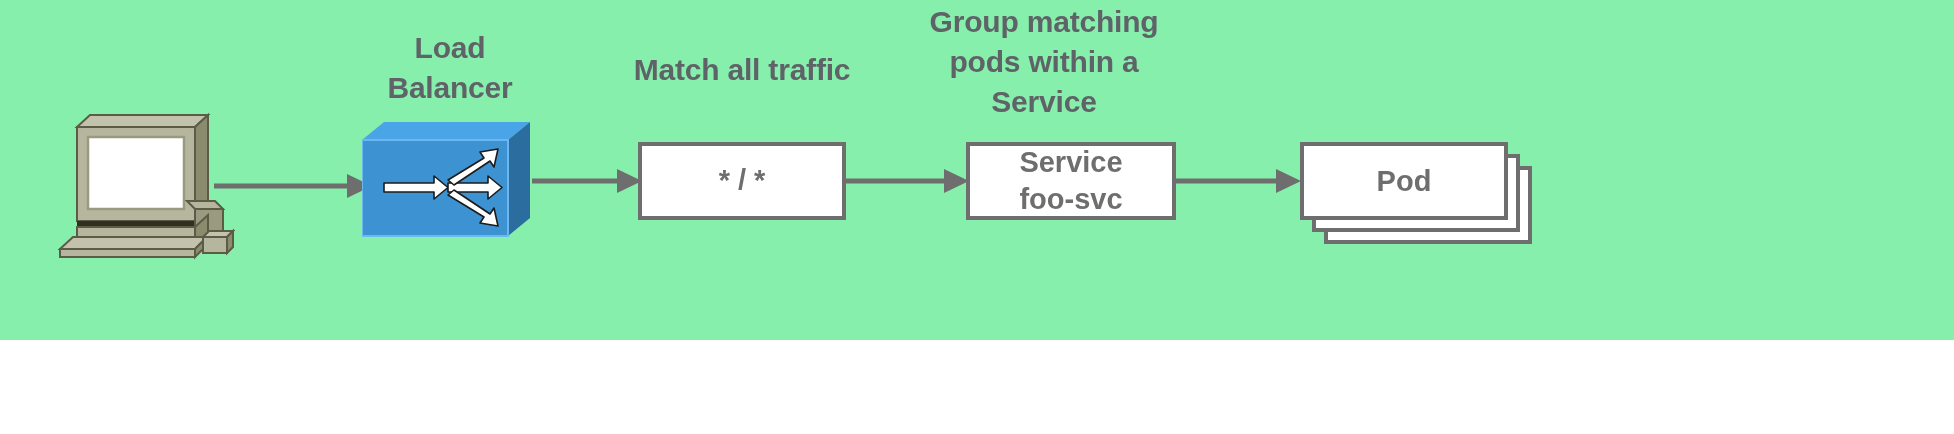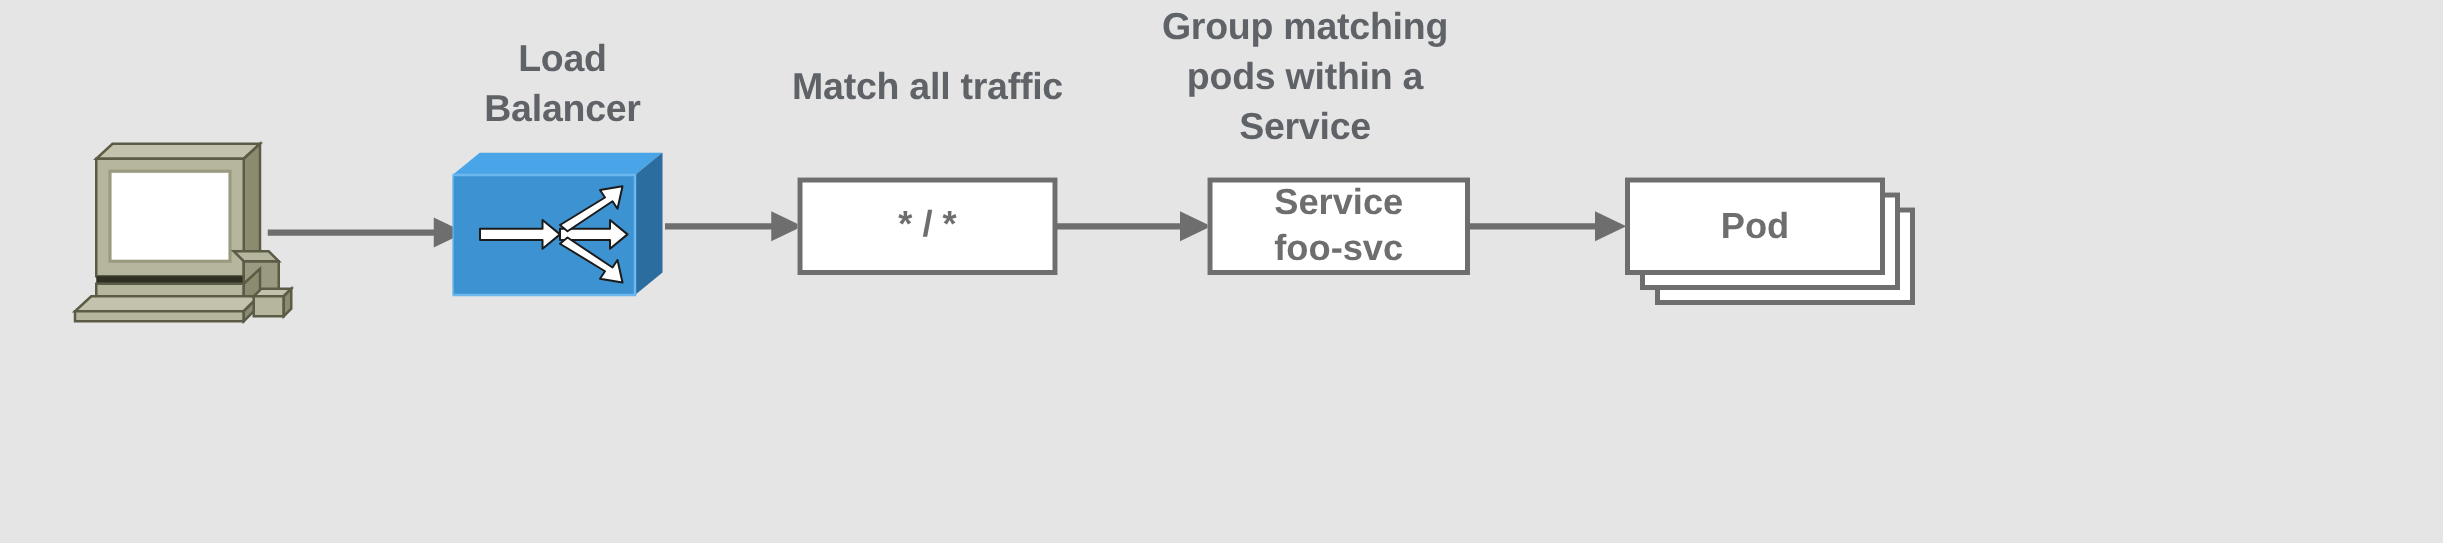--- a/index.html
+++ b/index.html
@@ -6,22 +6,22 @@
     margin: 0;
     padding: 0;
     background: #ffffff;
   }
   body {
     font-family: "Liberation Sans", sans-serif;
   }
   #canvas {
     position: relative;
     width: 1954px;
-    height: 434px;
-    background: #e5e5e5;
+    height: 340px;
+    background: #86efac;
     overflow: hidden;
   }
 
   
   .caption {
     position: absolute;
     text-align: center;
     font-family: "Liberation Sans", sans-serif;
     font-weight: bold;
     font-size: 30px;

